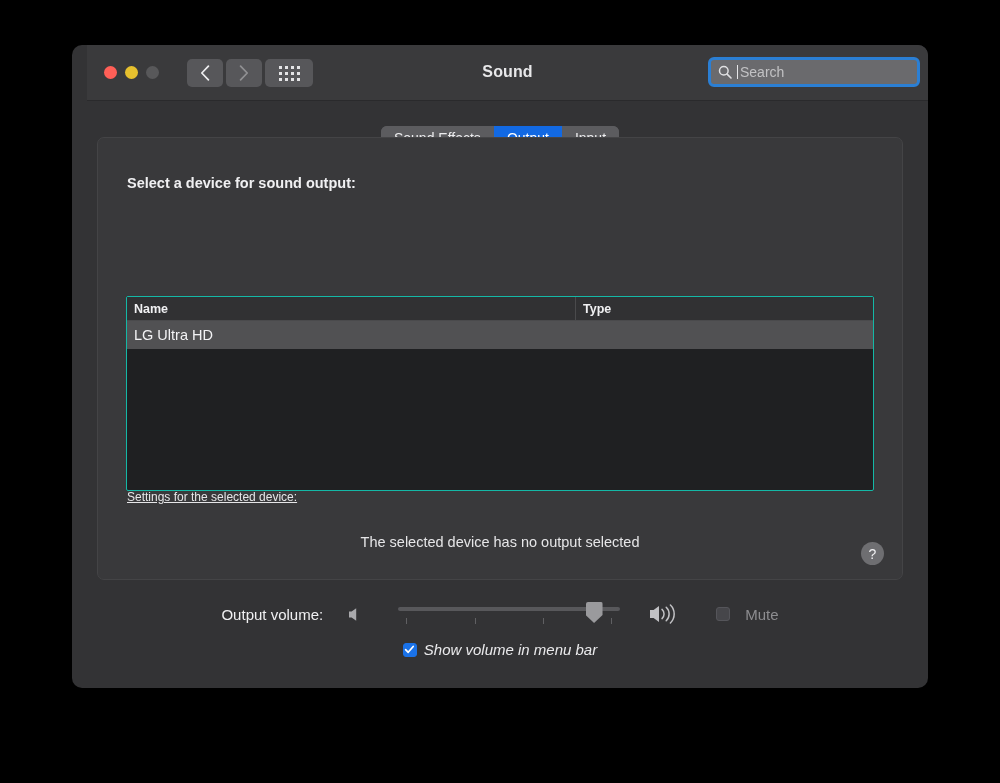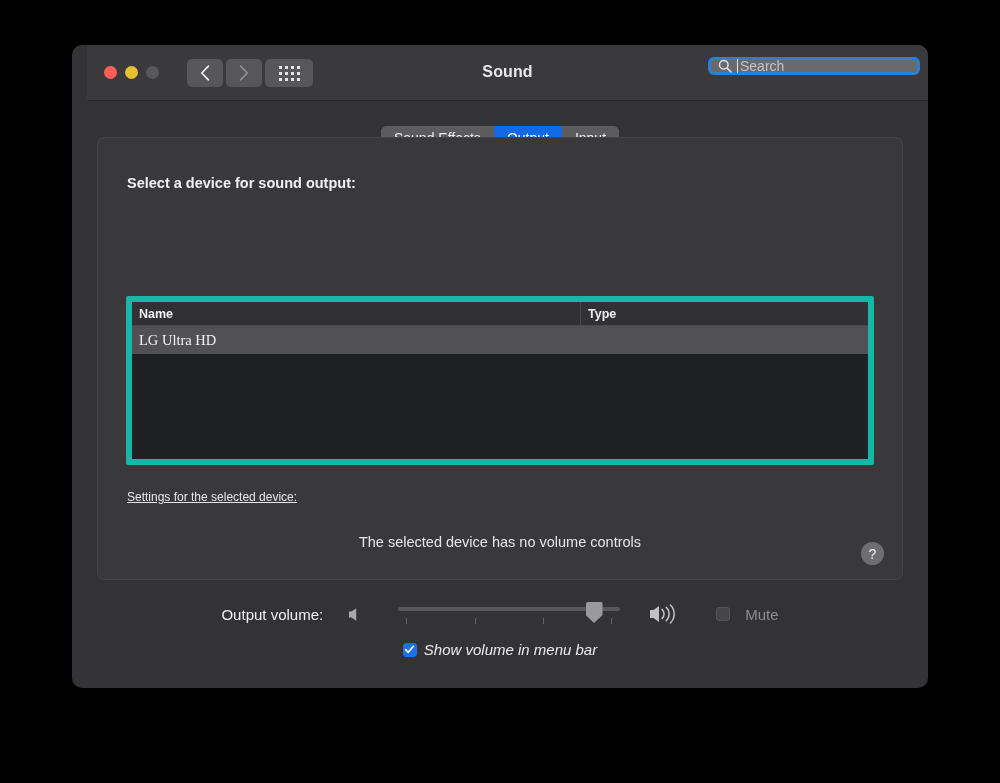--- a/index.html
+++ b/index.html
@@ -94,21 +94,21 @@
     font-size: 16px;
     font-weight: 600;
     letter-spacing: 0.1px;
   }
 
   .search-wrap {
     position: absolute;
     right: 8px;
     top: 12px;
     width: 212px;
-    height: 18px;
+    height: 30px;
     border-radius: 6px;
     border: 3px solid #2b7fd4;
     background: #6a6a6d;
     display: flex;
     align-items: center;
     padding: 0 7px;
   }
   .search-icon { flex: 0 0 auto; margin-right: 5px; display: flex; }
   .search-caret {
     width: 1px; height: 14px;
@@ -166,23 +166,23 @@
     font-size: 14.5px;
     font-weight: bold;
   }
 
   
   .table {
     position: absolute;
     left: 28px;
     top: 158px;
     width: 748px;
-    height: 169px;
+    height: 195px;
     background: #1f2022;
-    border: 6px solid #14b8a6;
+    border: 1px solid #14b8a6;
     border-radius: 2px;
     overflow: hidden;
   }
   .thead {
     display: flex;
     height: 24px;
     background: #313133;
     border-bottom: 1px solid #4a4a4c;
   }
   .th {
@@ -192,21 +192,20 @@
     line-height: 24px;
     padding-left: 7px;
   }
   .th.name { width: 449px; border-right: 1px solid #4a4a4c; }
   .th.type { flex: 1; }
 
   .trow {
     display: flex;
     height: 28px;
     background: #515153;
-    font-family: Liberation Serif, serif;
   }
   .td {
     font-size: 14.5px;
     color: #f2f2f4;
     line-height: 28px;
     padding-left: 7px;
   }
   .td.name { width: 449px; }
   .td.type { flex: 1; }
 
@@ -408,21 +407,21 @@
       <div class="thead">
         <div class="th name">Name</div>
         <div class="th type">Type</div>
       </div>
       <div class="trow">
         <div class="td name">LG Ultra HD</div>
       </div>
     </div>
 
     <div class="settings-label">Settings for the selected device:</div>
-    <div class="no-controls">The selected device has no volume controls</div>
+    <div class="no-controls">The selected device has no output selected</div>
 
     <div class="help-btn">?</div>
   </div>
 
   <div class="vol-row">
     <span class="vol-label">Output volume:</span>
 
     <span class="spk-small">
       <svg width="17" height="17" viewBox="0 0 17 17">
         <path d="M9.2 2.2 L4.6 5.6 L2 5.6 L2 11.4 L4.6 11.4 L9.2 14.8 Z" fill="#a9a9ac"></path>

